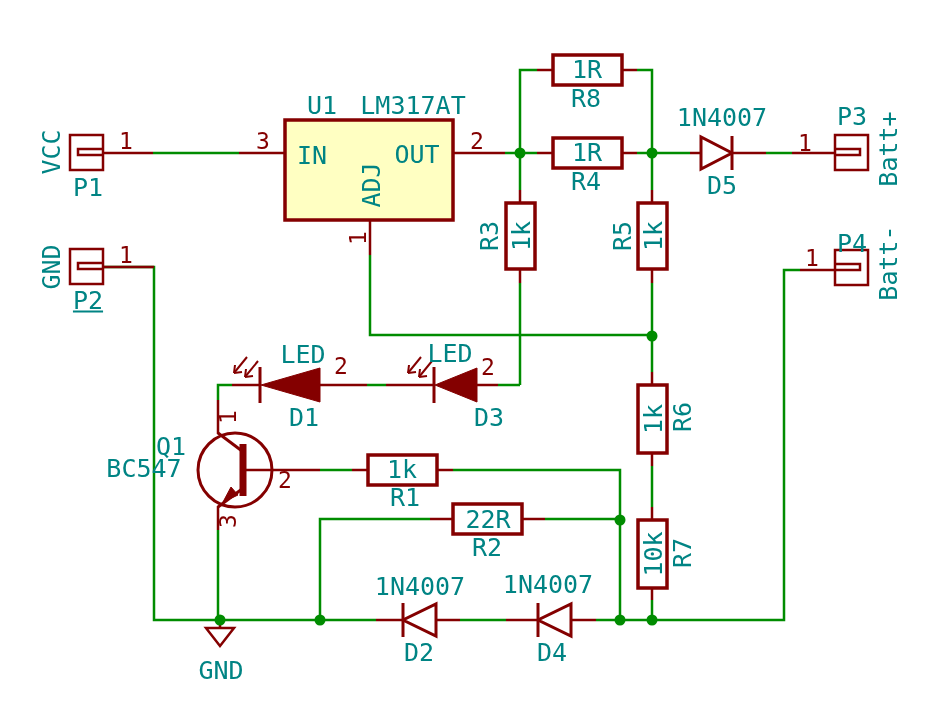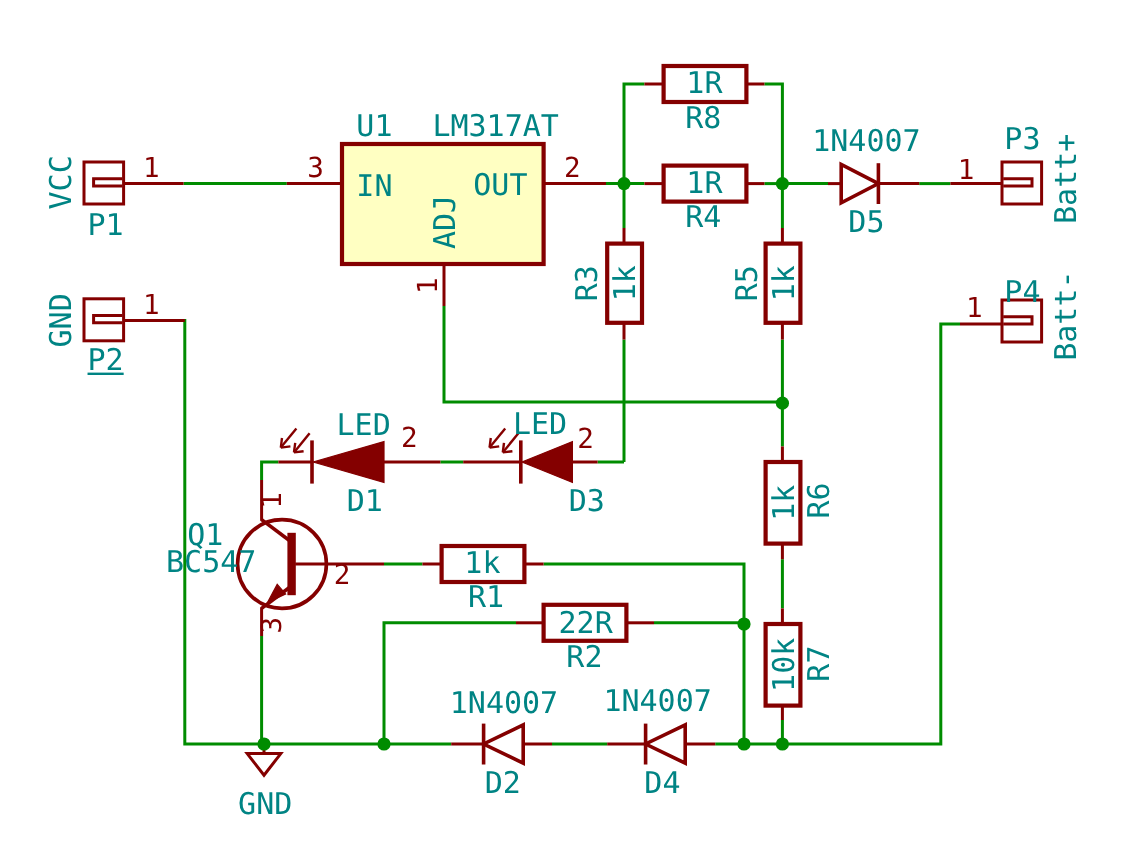--- a/index.html
+++ b/index.html
@@ -175,21 +175,21 @@
         <circle cx="652" cy="153" r="5.5"></circle>
     <circle cx="652" cy="336" r="5.5"></circle>
         <circle cx="620" cy="520" r="5.5"></circle>
     <circle cx="220" cy="620" r="5.5"></circle>
         <circle cx="320" cy="620" r="5.5"></circle>
     <circle cx="620" cy="620" r="5.5"></circle>
         <circle cx="652" cy="620" r="5.5"></circle>
   </g>
 </svg>
 
-<span class="lbl t" style="left:312px;top:105px;">U1</span>
+<span class="lbl t" style="left:322px;top:105px;">U1</span>
 <span class="lbl t" style="left:413px;top:105px;">LM317AT</span>
 <span class="lbl t" style="left:312px;top:155px;">IN</span>
 <span class="lbl t" style="left:417px;top:154px;">OUT</span>
 <span class="lbl t rot" style="left:371px;top:185px;">ADJ</span>
 <span class="lbl pn" style="left:263px;top:141px;">3</span>
 <span class="lbl pn" style="left:477px;top:141px;">2</span>
 <span class="lbl pn rot" style="left:358px;top:238px;">1</span>
 
 <span class="lbl t rot" style="left:51px;top:152px;">VCC</span>
 <span class="lbl t" style="left:88px;top:187px;">P1</span>
@@ -227,21 +227,21 @@
 <span class="lbl t" style="left:303px;top:354px;">LED</span>
 <span class="lbl t" style="left:304px;top:417px;">D1</span>
 <span class="lbl pn" style="left:341px;top:366px;">2</span>
 <span class="lbl pn rot" style="left:228px;top:417px;">1</span>
 
 <span class="lbl t" style="left:450px;top:353px;">LED</span>
 <span class="lbl t" style="left:457px;top:417px;margin-left:32px;">D3</span>
 <span class="lbl pn" style="left:488px;top:367px;">2</span>
 
 <span class="lbl t" style="left:171px;top:446px;">Q1</span>
-<span class="lbl t" style="left:144px;top:468px;margin-left:32px;">BC547</span>
+<span class="lbl t" style="left:144px;top:468px;">BC547</span>
 <span class="lbl pn" style="left:285px;top:480px;">2</span>
 <span class="lbl pn rot" style="left:228px;top:521px;">3</span>
 
 <span class="lbl t" style="left:402px;top:469px;">1k</span>
 <span class="lbl t" style="left:405px;top:497px;">R1</span>
 <span class="lbl t" style="left:488px;top:519px;">22R</span>
 <span class="lbl t" style="left:487px;top:547px;">R2</span>
 
 <span class="lbl t" style="left:420px;top:586px;">1N4007</span>
 <span class="lbl t" style="left:419px;top:652px;">D2</span>

